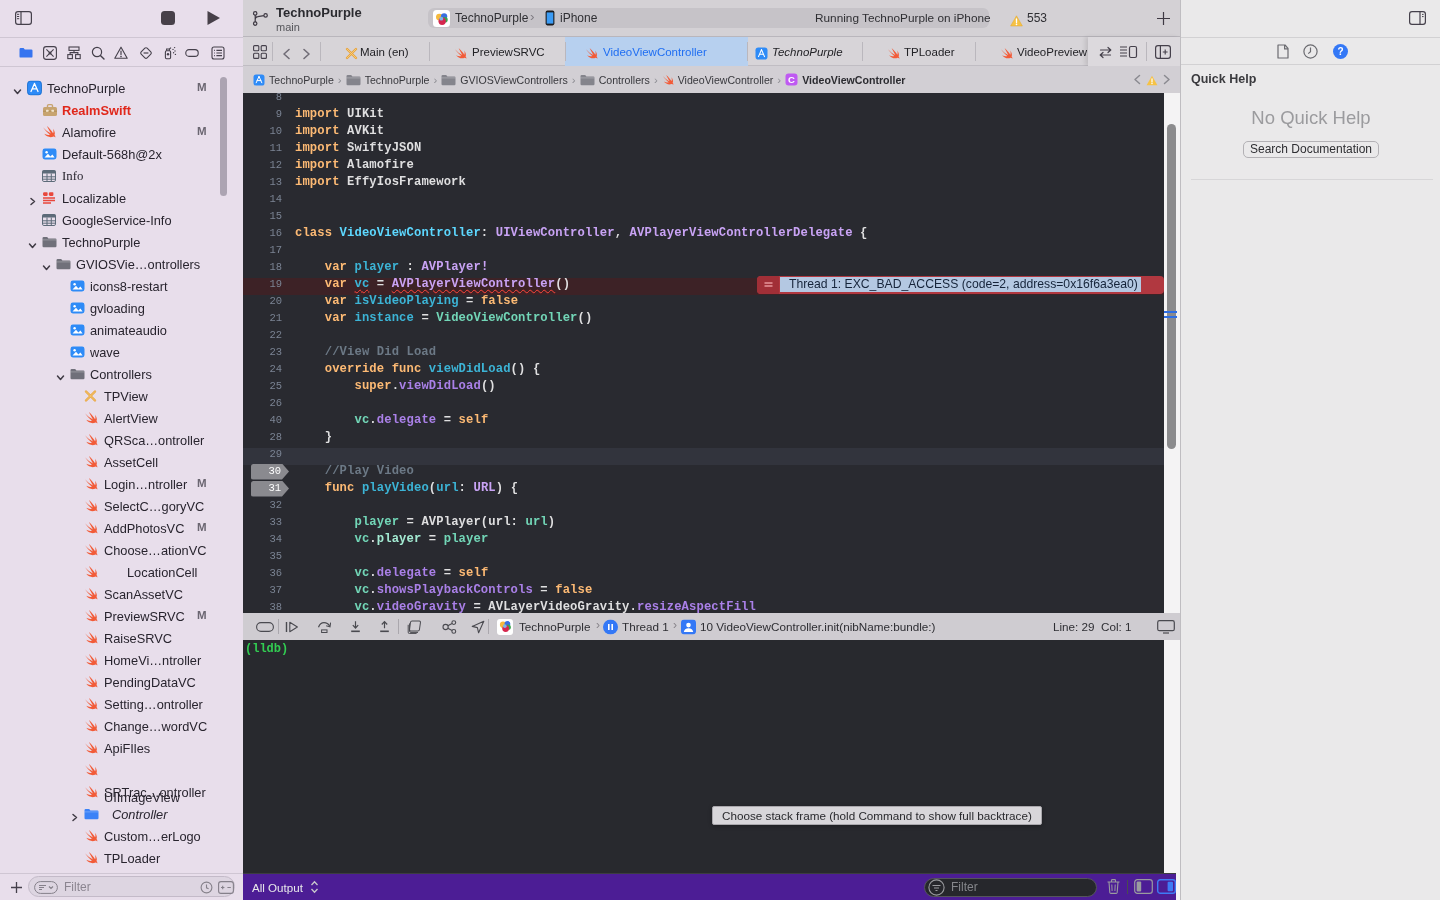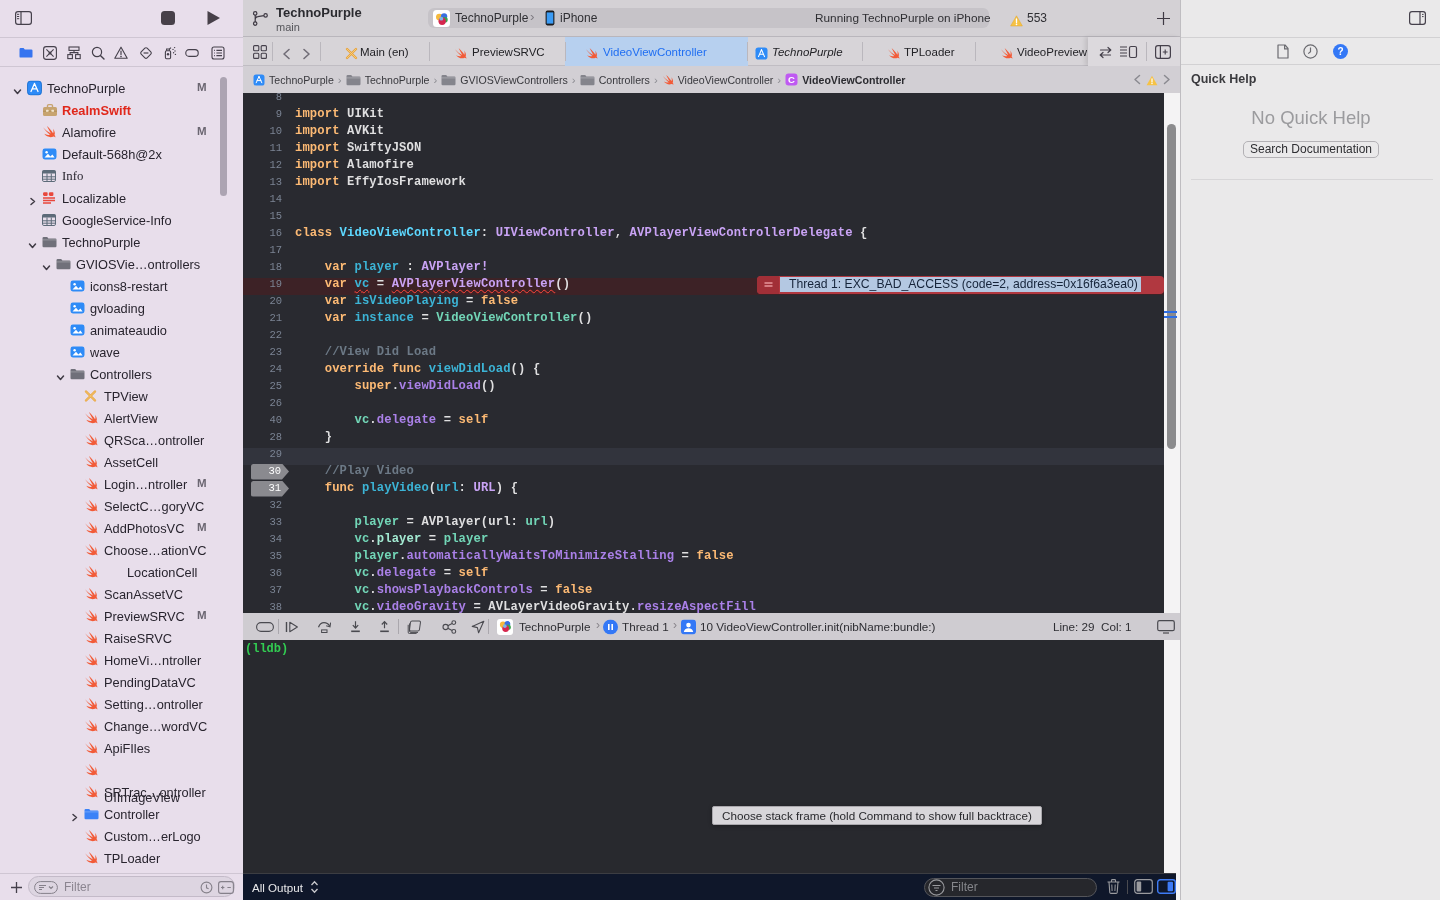--- a/index.html
+++ b/index.html
@@ -9,21 +9,21 @@
 #sidebar .hl{position:absolute;left:0;width:243px;height:1px;background:#cfc6d3}
 .trow{position:absolute;height:22px;font-size:12.8px;color:#28242e;white-space:nowrap}
 .mbadge{position:absolute;font-size:11.5px;font-weight:700;color:#6b6671}
 #ecol{position:absolute;left:243px;top:0;width:937px;height:900px}
 #etoolbar{position:absolute;left:0;top:0;width:937px;height:37px;background:#d4d1d5;border-bottom:1px solid #b9b6bc}
 #tabbar{position:absolute;left:0;top:37px;width:937px;height:29px;background:#d7d4d8;border-bottom:1px solid #c0bdc3}
 #crumbs{position:absolute;left:0;top:66px;width:937px;height:27px;background:#d2cfd4;display:flex;align-items:center;font-size:10.6px;color:#38383d}
 #editor{position:absolute;left:0;top:93px;width:937px;height:520px;background:#292a30;overflow:hidden}
 #dbgbar{position:absolute;left:0;top:613px;width:937px;height:27px;background:#cfccd1;font-size:12px;color:#2e2e33}
 #console{position:absolute;left:0;top:640px;width:937px;height:233px;background:#28292e}
-#conbar{position:absolute;left:0;top:873px;width:937px;height:27px;background:#0f172a;border-top:1px solid #3c3d42}
+#conbar{position:absolute;left:0;top:873px;width:937px;height:27px;background:#4c1d95;border-top:1px solid #3c3d42}
 .ln{position:absolute;left:0;width:39px;text-align:right;font-family:"Liberation Mono",monospace;font-size:10.5px;color:#7b8494;height:17px;line-height:17px}
 .cl{position:absolute;left:52px;font-family:"Liberation Mono",monospace;font-size:12.2px;font-weight:700;height:17px;line-height:17px;white-space:pre;letter-spacing:0.12px}
 .k{color:#fdba74}.w{color:#dfdfe0}.cm{color:#6c7986}
 .td{color:#5dd8ff}.vd{color:#3cb4d6}.st{color:#c9a3f5}
 .mi{color:#72d6b7}.ml{color:#a3ead2}.pu{color:#aa80e8}.la{color:#c9a3f5}
 .sq{text-decoration:underline;text-decoration-style:wavy;text-decoration-color:#ff453a;text-decoration-thickness:1.4px;text-underline-offset:2px}
 .tsep{position:absolute;top:5px;height:19px;width:1px;background:#bab7bd}
 .tab{position:absolute;top:0;height:29px;display:flex;align-items:center;font-size:11.5px;color:#222226;white-space:nowrap}
 .bsep{color:#8e8e94;font-size:11.5px;margin:0 4px}
 #rpanel{position:absolute;left:1180px;top:0;width:260px;height:900px;background:#eae9ea;border-left:1px solid #bfbdc1}
@@ -401,21 +401,21 @@
     <div class="trow" style="left:0;top:803px;width:243px">
       <span class="abs" style="left:70px;top:7px"><svg width="9" height="9" viewBox="0 0 9 9" style="">
           <path d="M3 1.5 L6.5 4.5 L3 7.5" fill="none" stroke="#3f3a44" stroke-width="1.5" stroke-linecap="round" stroke-linejoin="round"></path>
         </svg></span>
       <span class="abs" style="left:84px;top:50%;transform:translateY(-50%);display:flex">
         <svg width="15" height="12" viewBox="0 0 15 12" style="">
           <path d="M0.5 2.2 Q0.5 1 1.7 1 L5.2 1 L6.4 2.4 L13.3 2.4 Q14.5 2.4 14.5 3.6 L14.5 10 Q14.5 11.2 13.3 11.2 L1.7 11.2 Q0.5 11.2 0.5 10 Z" fill="#3b82f7"></path>
           <path d="M0.5 3.9 H14.5" stroke="#ffffff" stroke-opacity="0.35" stroke-width="0.8"></path>
         </svg>
       </span>
-      <span class="abs" style="left:104px;top:50%;transform:translateY(-50%);">Controller</span>
+      <span class="abs" style="left:112px;top:50%;transform:translateY(-50%);font-style:italic;">Controller</span>
     </div>
     <div class="trow" style="left:0;top:825px;width:195px">
       <span class="abs" style="left:84px;top:50%;transform:translateY(-50%);display:flex">
         <svg width="14" height="14" viewBox="0 0 14 14" style="">
           <path transform="scale(1.077) translate(0.5,1)" d="M0.5 1.2 C2.7 3.7 5.4 5.9 7.8 6.9 C6.6 4.9 5.2 2.3 4.1 0 C6.5 2.2 8.6 4.6 9.8 6.7 C10.3 5.6 10.2 4.1 9.8 2.4 C11.3 4.6 11.9 6.9 11.1 8.4 C11.7 9 12 9.8 11.9 10.7 C11.1 9.9 10.4 9.6 9.7 9.9 C7.2 10.9 3.5 9.9 1.6 7.2 C3.3 8.2 5.4 8.6 6.8 8 C4.5 6.4 2.1 3.4 0.5 1.2 Z" fill="#f25b38"></path>
         </svg>
       </span>
       <span class="abs" style="left:104px;top:50%;transform:translateY(-50%);">Custom…erLogo</span>
     </div>
     <div class="trow" style="left:0;top:847px;width:243px">
@@ -656,21 +656,20 @@
       <div class="cl" style="top:217.0px;left:52px"><span class="w">    </span><span class="k">var </span><span class="vd">instance</span><span class="w"> = </span><span class="mi">VideoViewController</span><span class="w">()</span></div>
       <div class="cl" style="top:251.0px;left:52px"><span class="cm">    //View Did Load</span></div>
       <div class="cl" style="top:268.0px;left:52px"><span class="w">    </span><span class="k">override func </span><span class="vd">viewDidLoad</span><span class="w">() {</span></div>
       <div class="cl" style="top:285.0px;left:52px"><span class="w">        </span><span class="k">super</span><span class="w">.</span><span class="pu">viewDidLoad</span><span class="w">()</span></div>
       <div class="cl" style="top:319.0px;left:52px"><span class="w">        </span><span class="mi">vc</span><span class="w">.</span><span class="pu">delegate</span><span class="w"> = </span><span class="k">self</span></div>
       <div class="cl" style="top:336.0px;left:52px"><span class="w">    }</span></div>
       <div class="cl" style="top:370.0px;left:52px"><span class="cm">    //Play Video</span></div>
       <div class="cl" style="top:387.0px;left:52px"><span class="w">    </span><span class="k">func </span><span class="vd">playVideo</span><span class="w">(</span><span class="vd">url</span><span class="w">: </span><span class="la">URL</span><span class="w">) {</span></div>
       <div class="cl" style="top:421.0px;left:52px"><span class="w">        </span><span class="mi">player</span><span class="w"> = AVPlayer(url: </span><span class="mi">url</span><span class="w">)</span></div>
       <div class="cl" style="top:438.0px;left:52px"><span class="w">        </span><span class="mi">vc</span><span class="w">.</span><span class="ml">player</span><span class="w"> = </span><span class="mi">player</span></div>
-      <div class="cl" style="top:455.0px;left:52px"><span class="w">        </span><span class="mi">player</span><span class="w">.</span><span class="pu">automaticallyWaitsToMinimizeStalling</span><span class="w"> = </span><span class="k">false</span></div>
       <div class="cl" style="top:472.0px;left:52px"><span class="w">        </span><span class="mi">vc</span><span class="w">.</span><span class="pu">delegate</span><span class="w"> = </span><span class="k">self</span></div>
       <div class="cl" style="top:489.0px;left:52px"><span class="w">        </span><span class="mi">vc</span><span class="w">.</span><span class="pu">showsPlaybackControls</span><span class="w"> = </span><span class="k">false</span></div>
       <div class="cl" style="top:506.0px;left:52px"><span class="w">        </span><span class="mi">vc</span><span class="w">.</span><span class="pu">videoGravity</span><span class="w"> = AVLayerVideoGravity.</span><span class="pu">resizeAspectFill</span></div>
       <div class="abs" style="left:514px;top:182.5px;width:407px;height:18px;background:#b13840;border-radius:4px"></div>
       <div class="abs" style="left:514px;top:182.5px;width:22px;height:18px;background:#a12f37;border-radius:4px 0 0 4px;display:flex;align-items:center;justify-content:center">
         <svg width="11" height="9" viewBox="0 0 11 9" style="">
           <path d="M1.5 3 H9.5 M1.5 6 H9.5" stroke="#e8959b" stroke-width="1.7"></path>
         </svg>
       </div>
       <div class="abs" style="left:537px;top:184.0px;width:361px;height:15px;background:#b4c8e2"></div>

